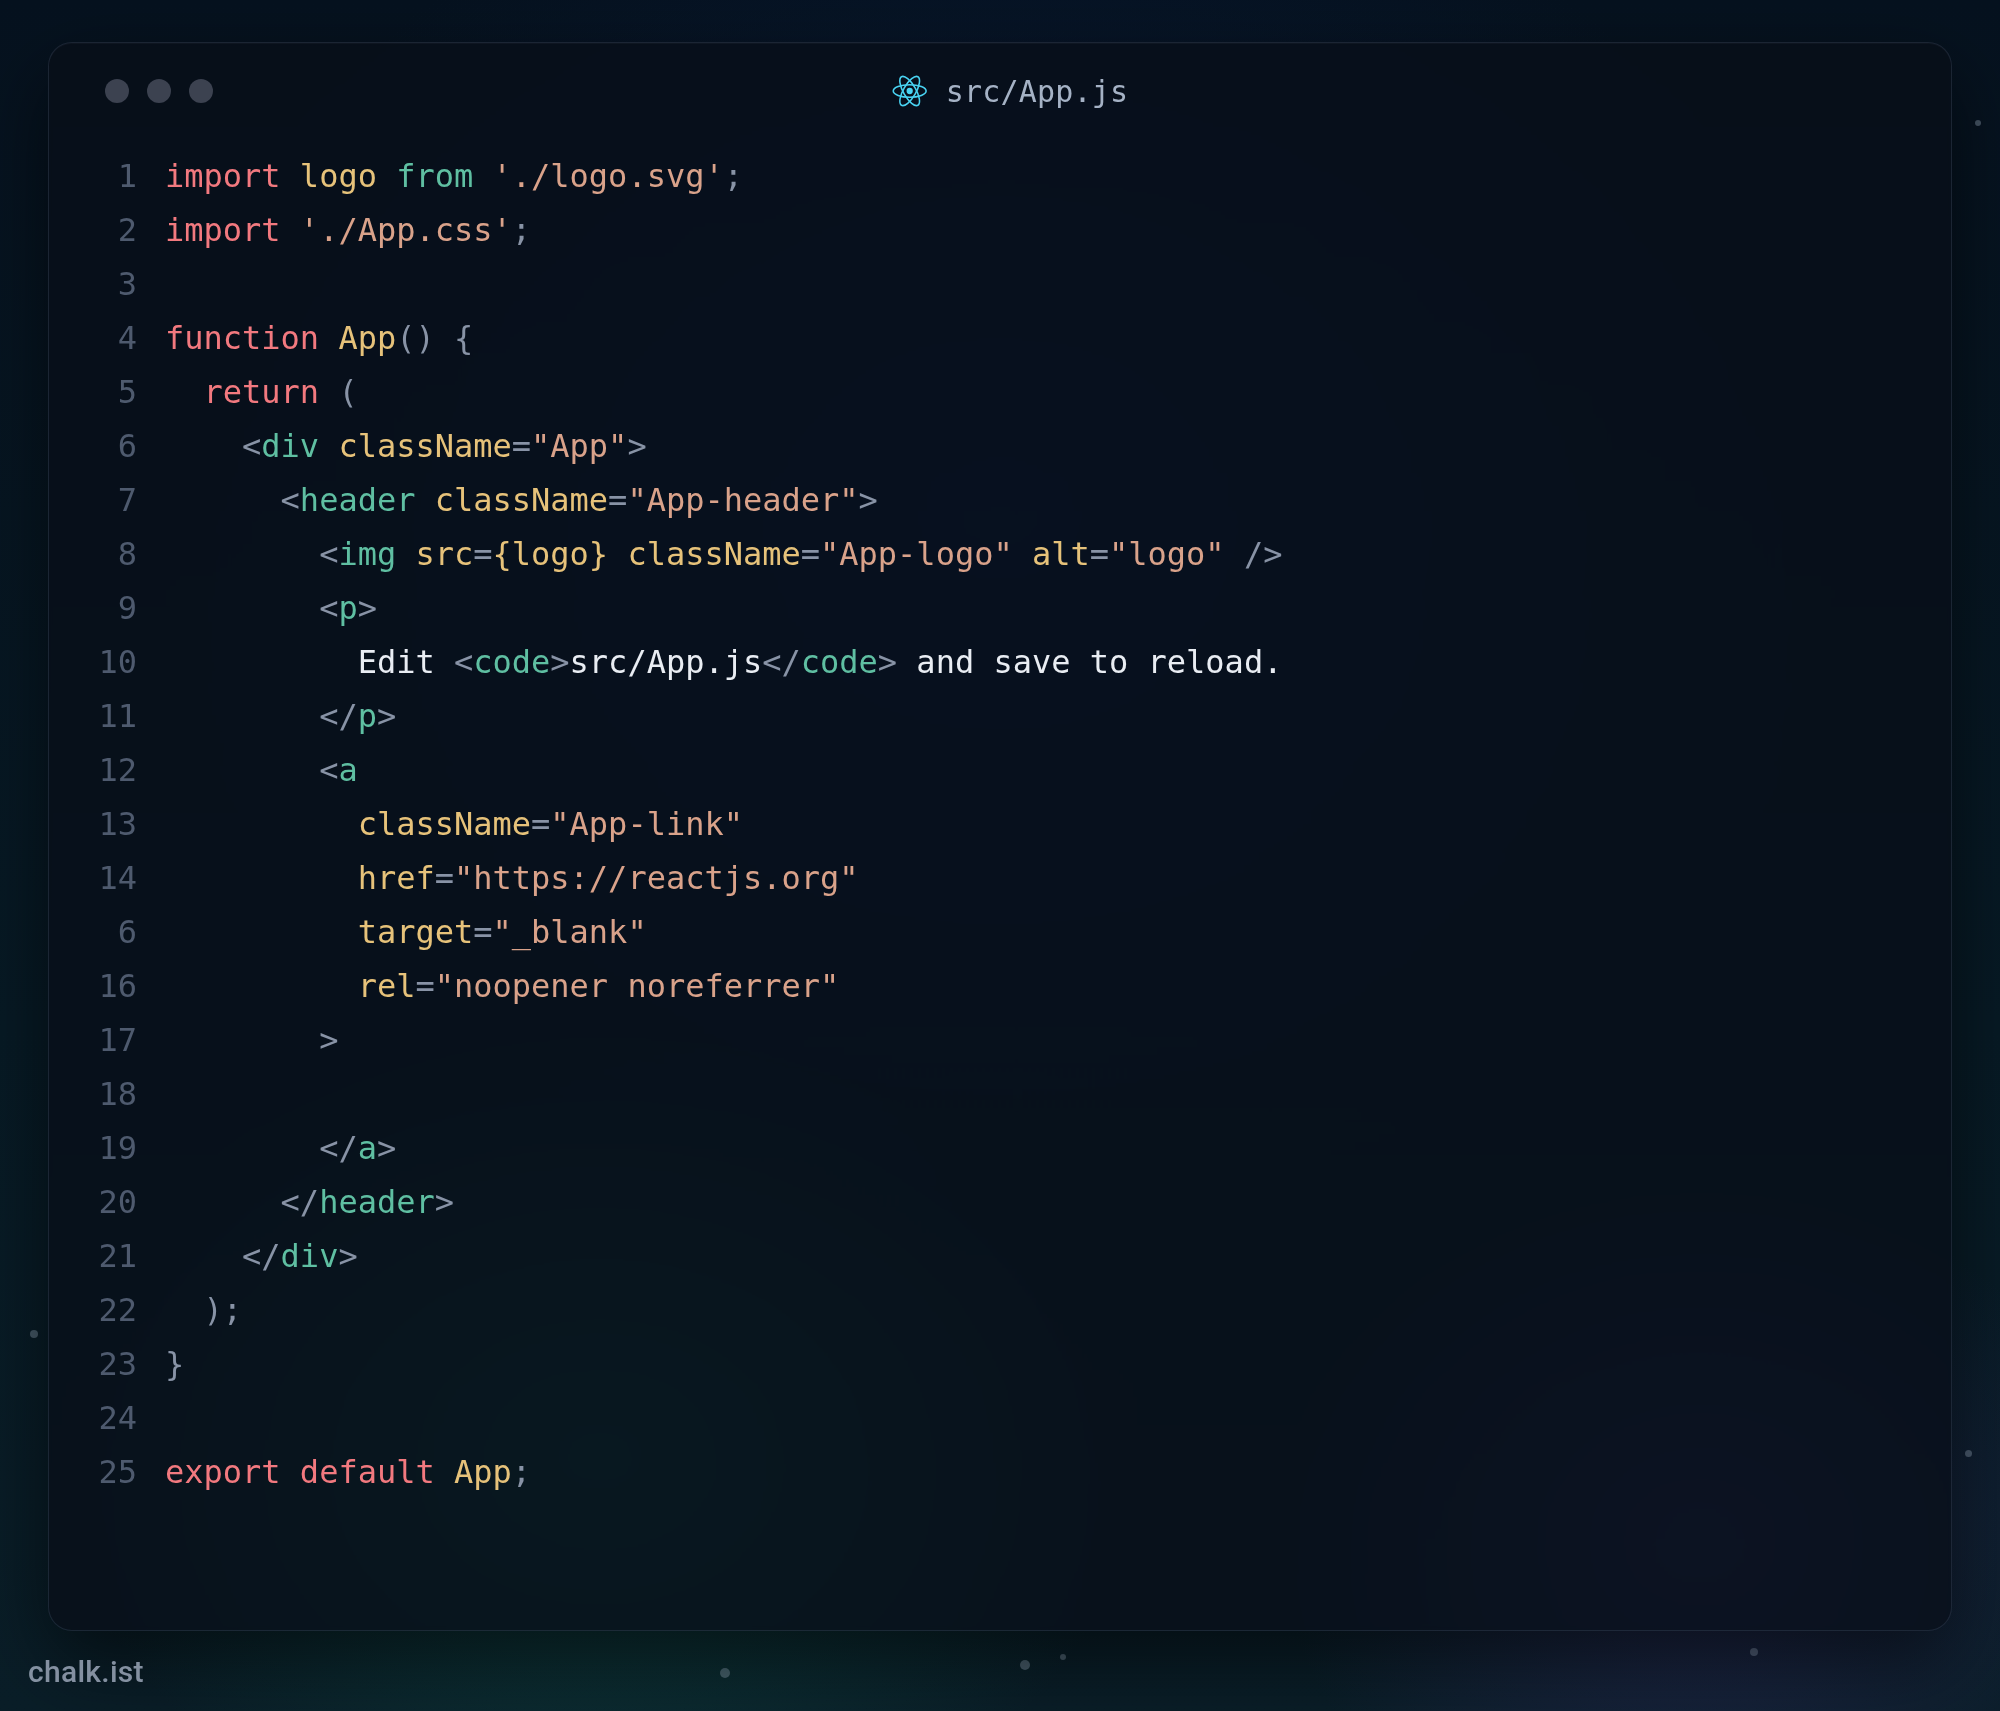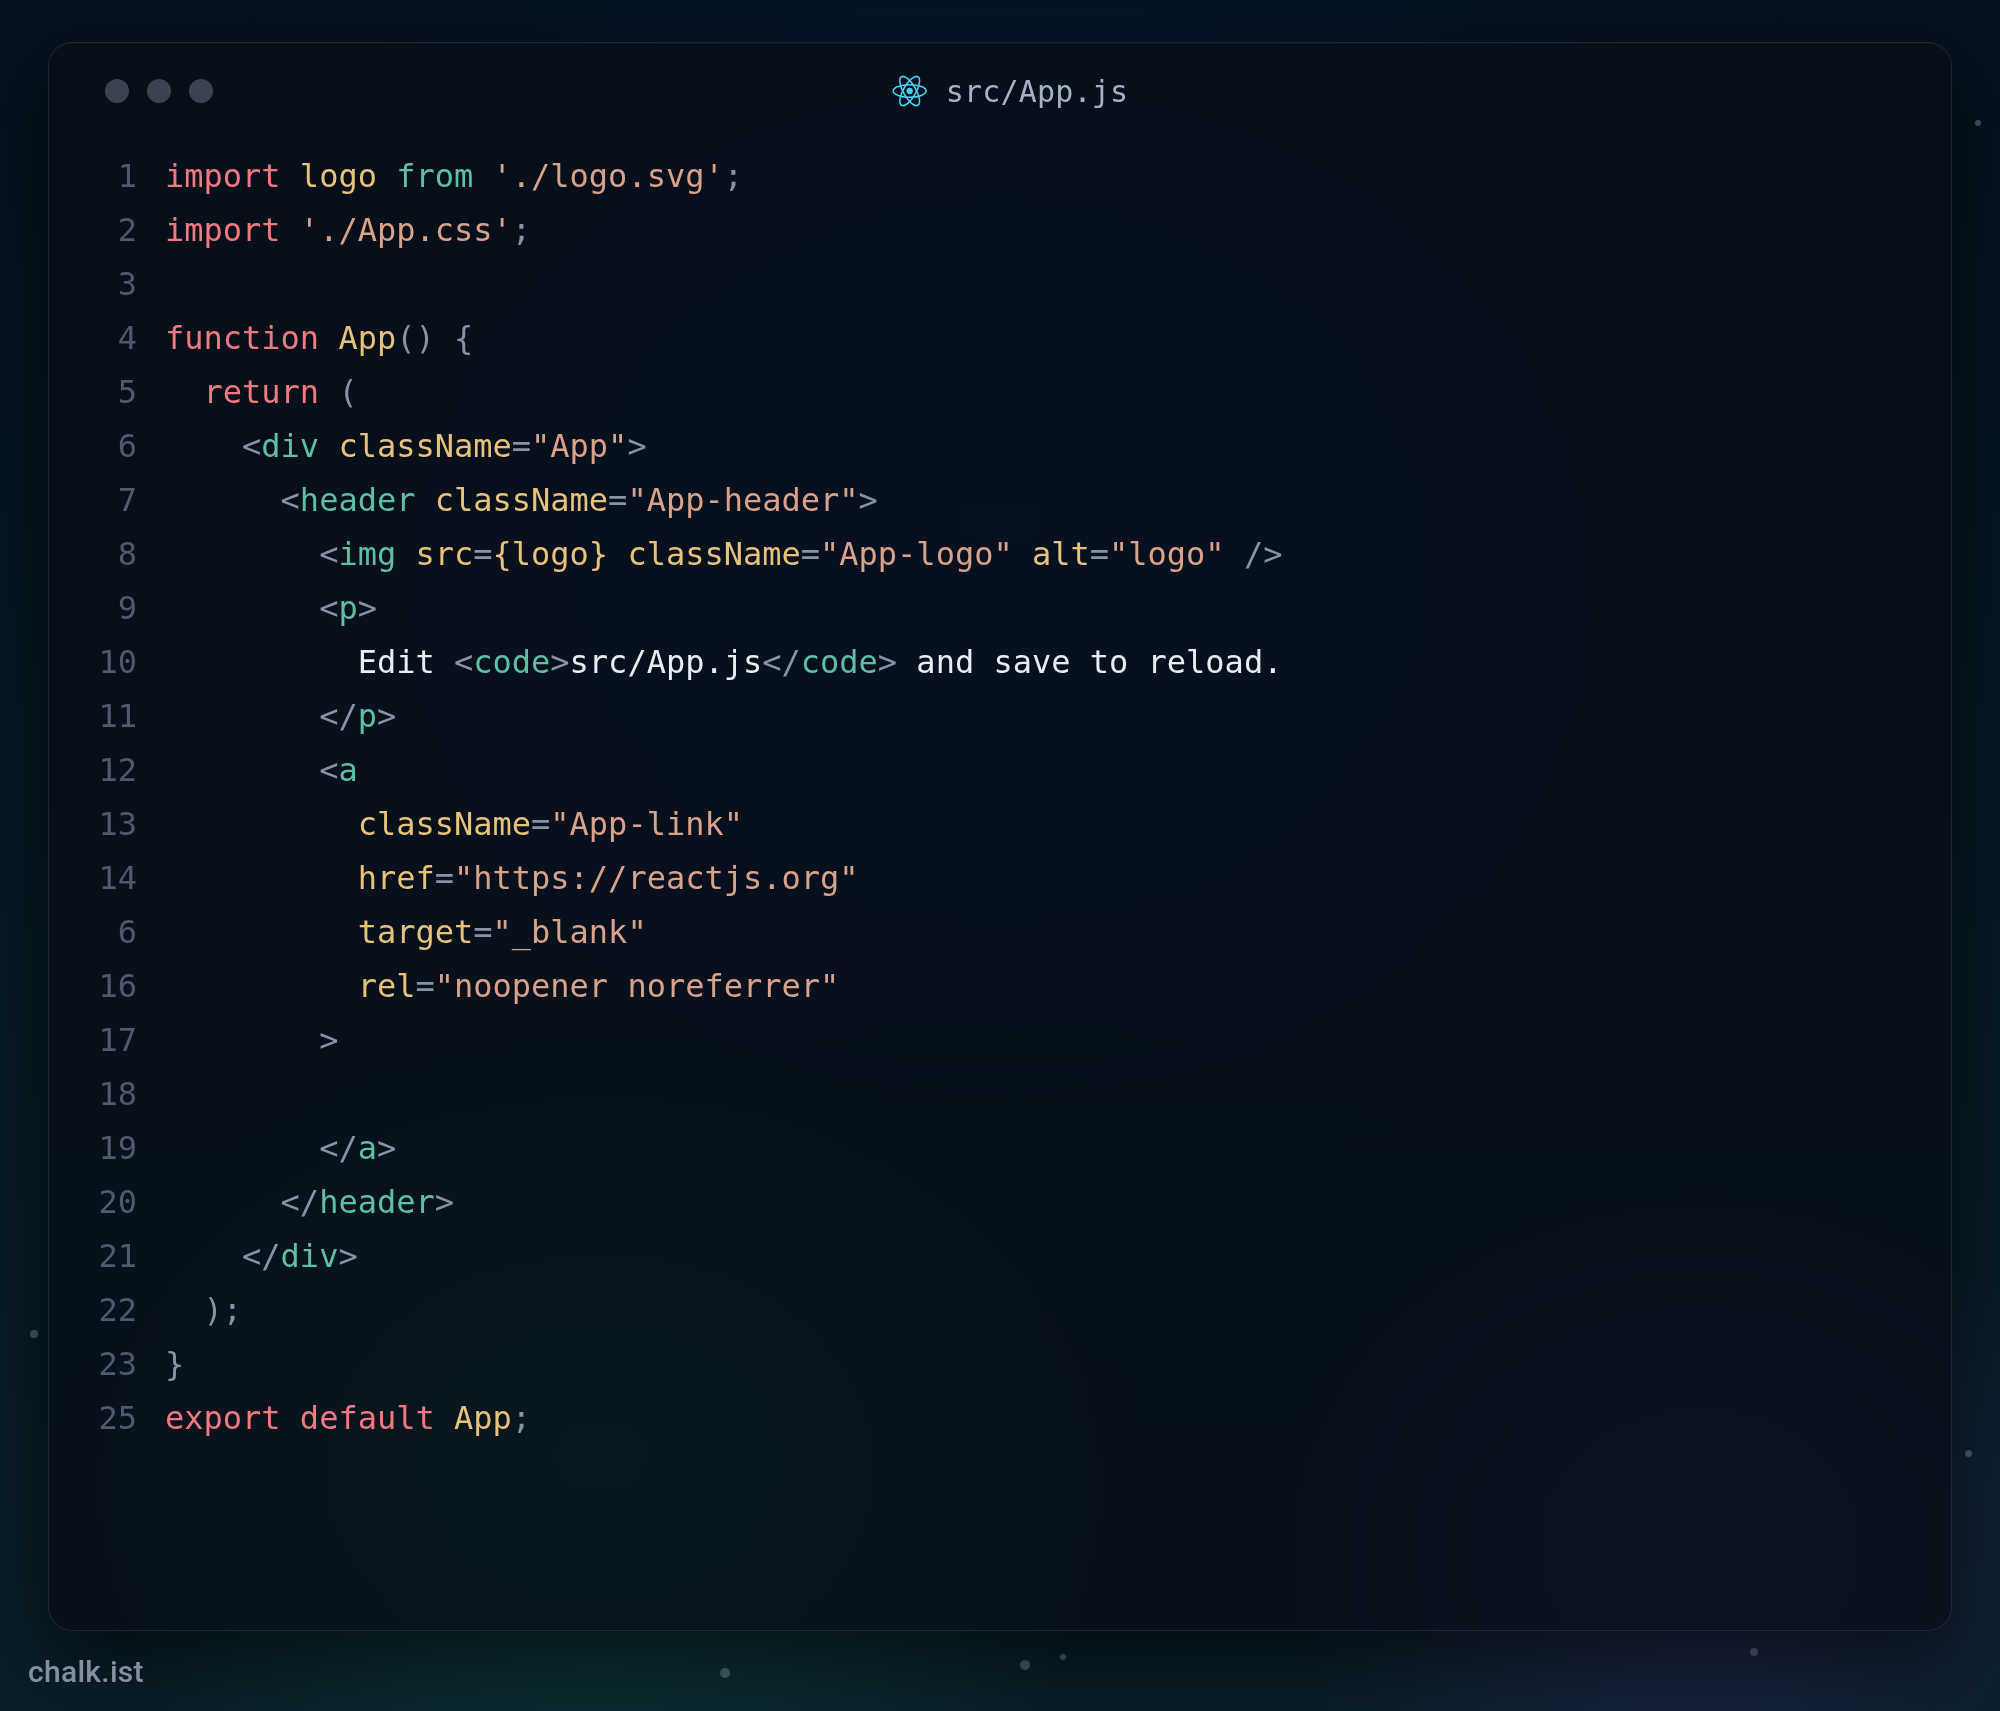--- a/index.html
+++ b/index.html
@@ -163,17 +163,18 @@
       <div class="line"><span class="ln">14</span><span class="code"><span class="txt">          </span><span class="attr">href</span><span class="eq">=</span><span class="str">"https://reactjs.org"</span></span></div>
       <div class="line"><span class="ln">6</span><span class="code"><span class="txt">          </span><span class="attr">target</span><span class="eq">=</span><span class="str">"_blank"</span></span></div>
       <div class="line"><span class="ln">16</span><span class="code"><span class="txt">          </span><span class="attr">rel</span><span class="eq">=</span><span class="str">"noopener noreferrer"</span></span></div>
       <div class="line"><span class="ln">17</span><span class="code"><span class="txt">        </span><span class="tagp">&gt;</span></span></div>
       <div class="line"><span class="ln">18</span></div>
       <div class="line"><span class="ln">19</span><span class="code"><span class="txt">        </span><span class="tagp">&lt;/</span><span class="tagn">a</span><span class="tagp">&gt;</span></span></div>
       <div class="line"><span class="ln">20</span><span class="code"><span class="txt">      </span><span class="tagp">&lt;/</span><span class="tagn">header</span><span class="tagp">&gt;</span></span></div>
       <div class="line"><span class="ln">21</span><span class="code"><span class="txt">    </span><span class="tagp">&lt;/</span><span class="tagn">div</span><span class="tagp">&gt;</span></span></div>
       <div class="line"><span class="ln">22</span><span class="code"><span class="txt">  </span><span class="pun">);</span></span></div>
       <div class="line"><span class="ln">23</span><span class="code"><span class="pun">}</span></span></div>
+      <div class="line"><span class="ln">24</span><span class="code">&nbsp;</span></div>
       <div class="line"><span class="ln">25</span><span class="code"><span class="kw">export</span><span class="txt"> </span><span class="kw">default</span><span class="txt"> </span><span class="id">App</span><span class="pun">;</span></span></div>
     </div>
 </div>
 
 <div class="watermark">chalk.ist</div>
 
 </body></html>

